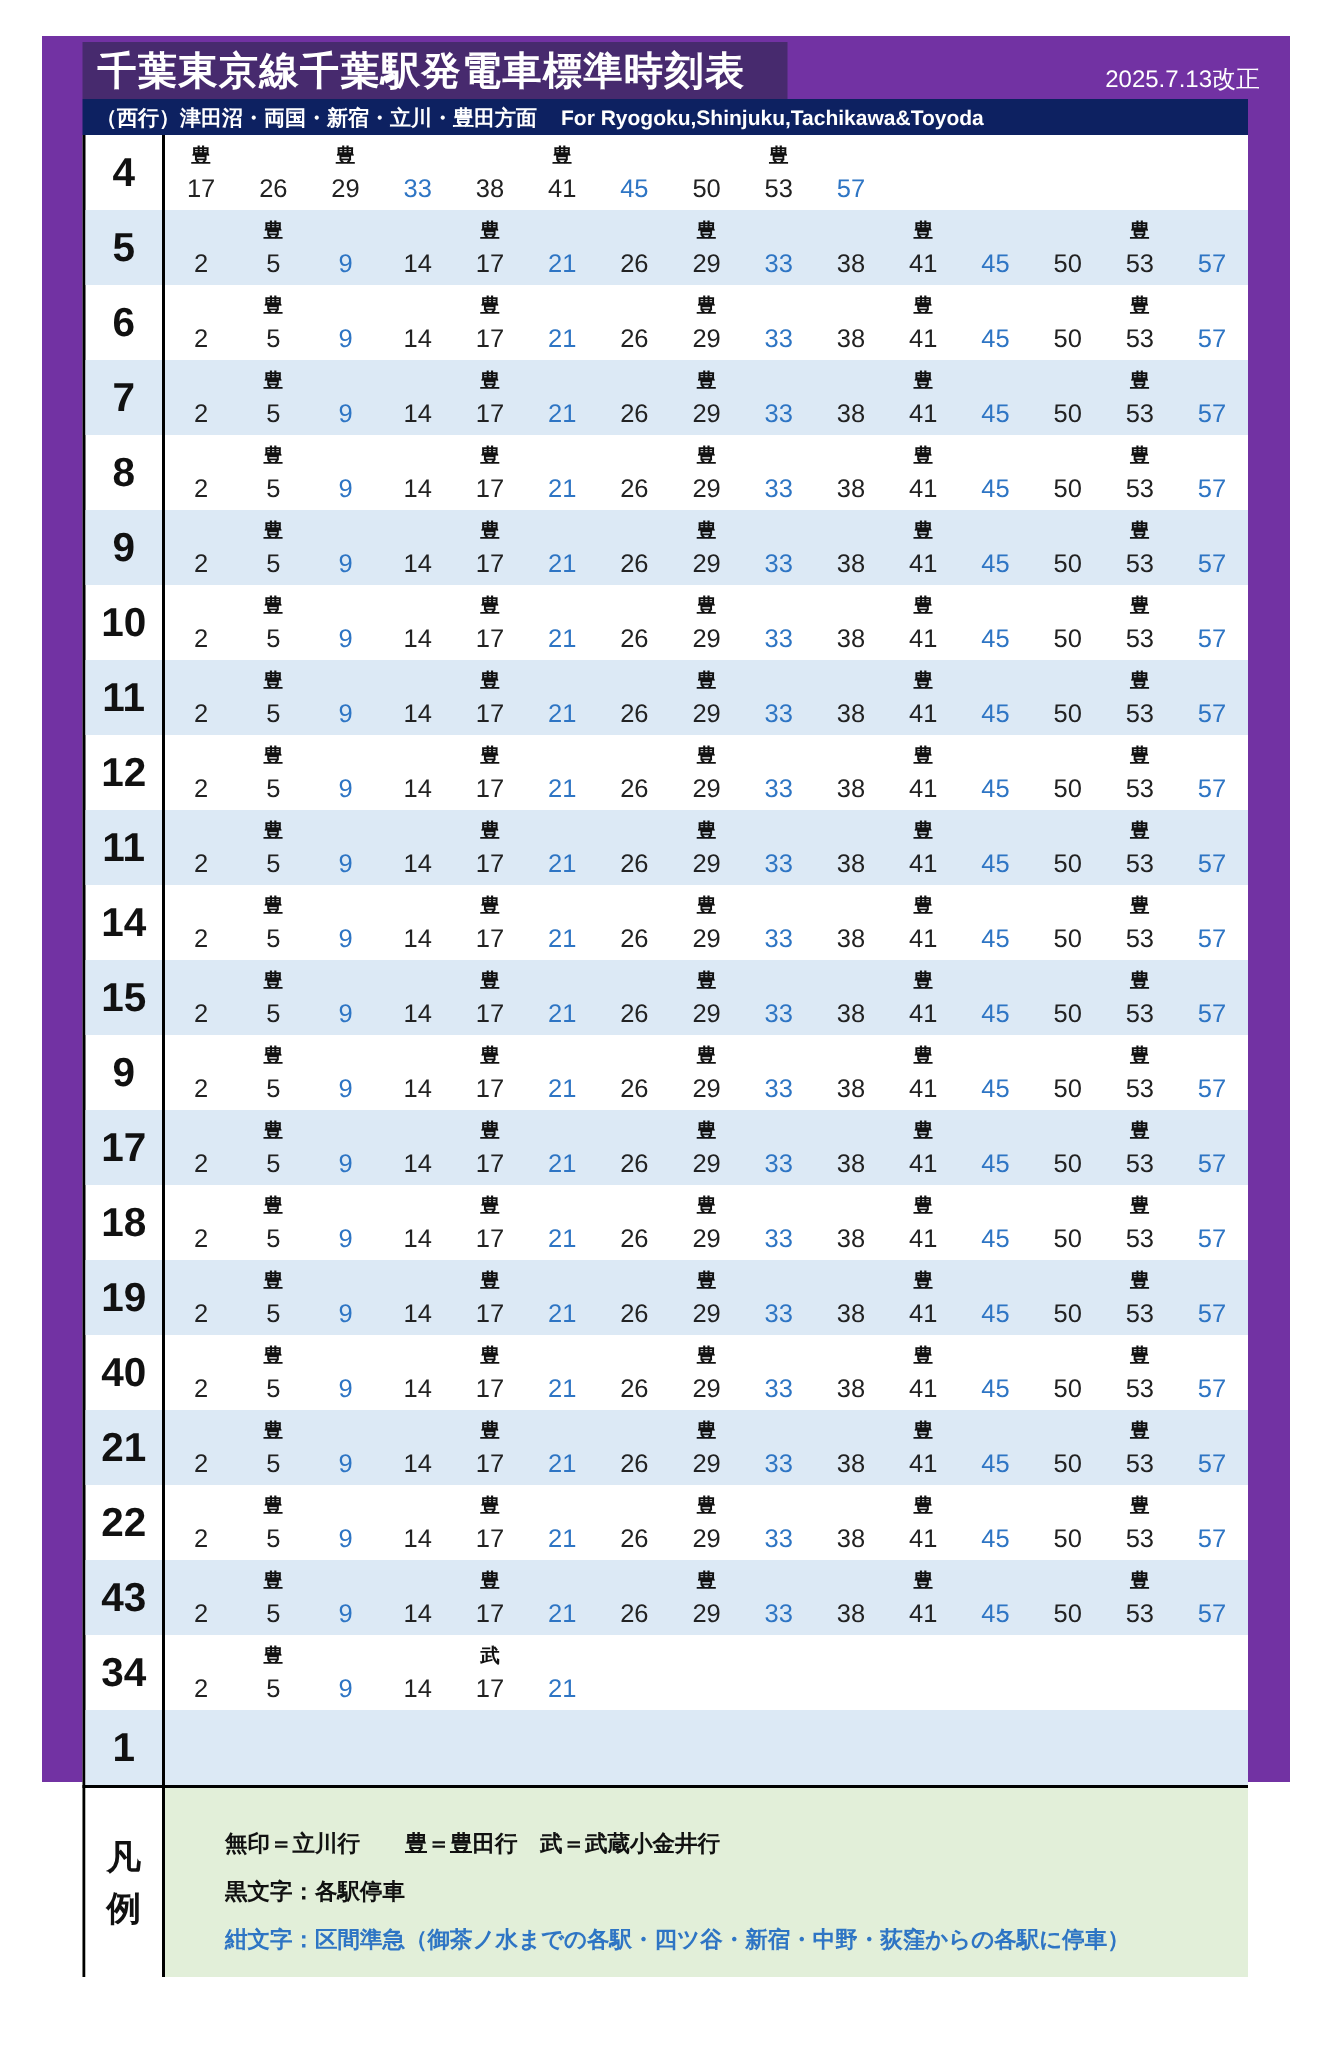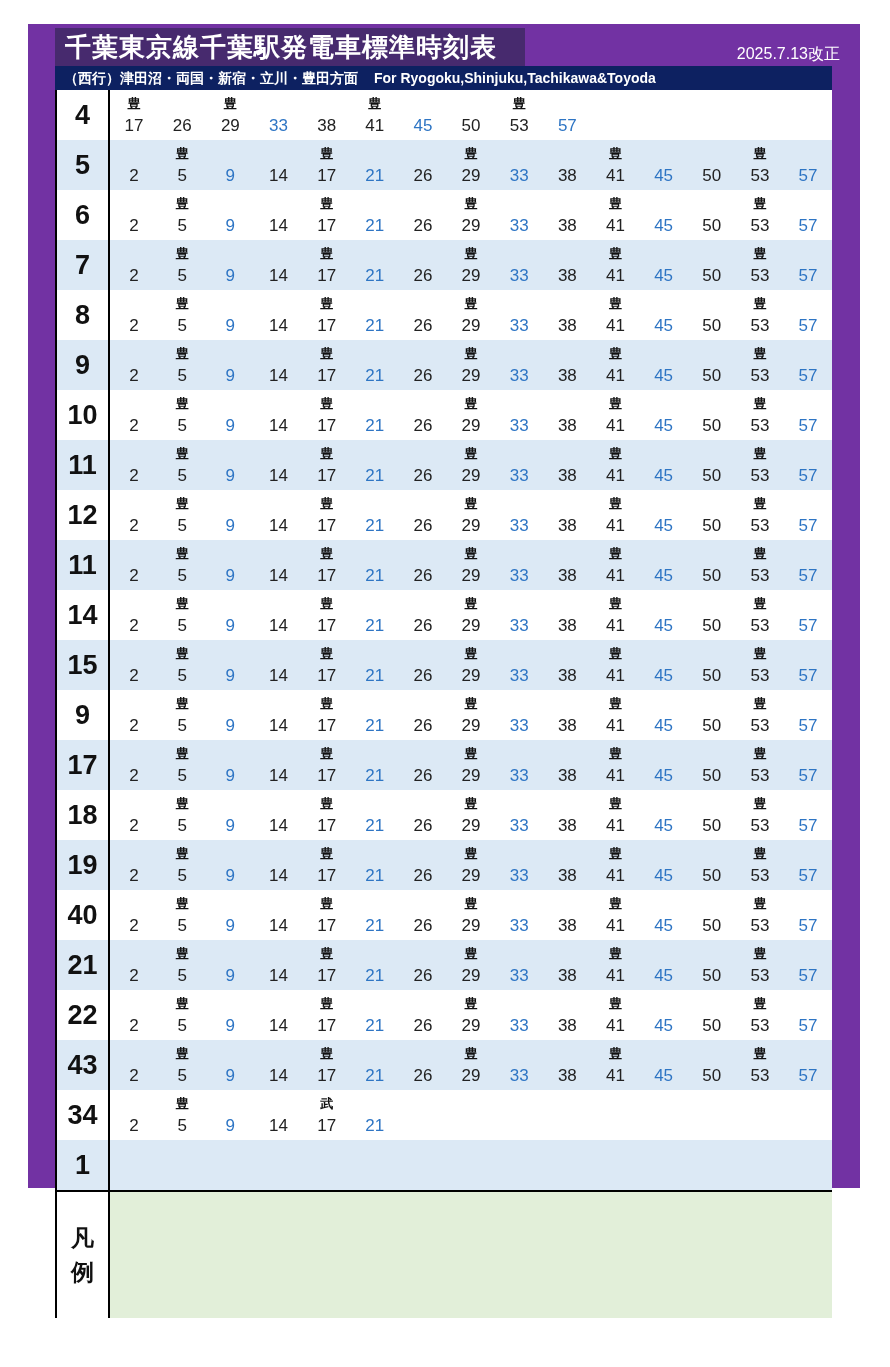--- a/index.html
+++ b/index.html
@@ -1508,16 +1508,21 @@
             </div>
           </div>
         </div>
       </div>
 
     <div class="legend">
       <div class="legend-label">
         <span>凡</span>
         <span>例</span>
       </div>
+      <div class="legend-body">
+        <div class="legend-line">無印＝立川行　　豊＝豊田行　武＝武蔵小金井行</div>
+        <div class="legend-line">黒文字：各駅停車</div>
+        <div class="legend-line blue">紺文字：区間準急（御茶ノ水までの各駅・四ツ谷・新宿・中野・荻窪からの各駅に停車）</div>
+      </div>
     </div>
 
   </div>
 </div>
 
 </body></html>

